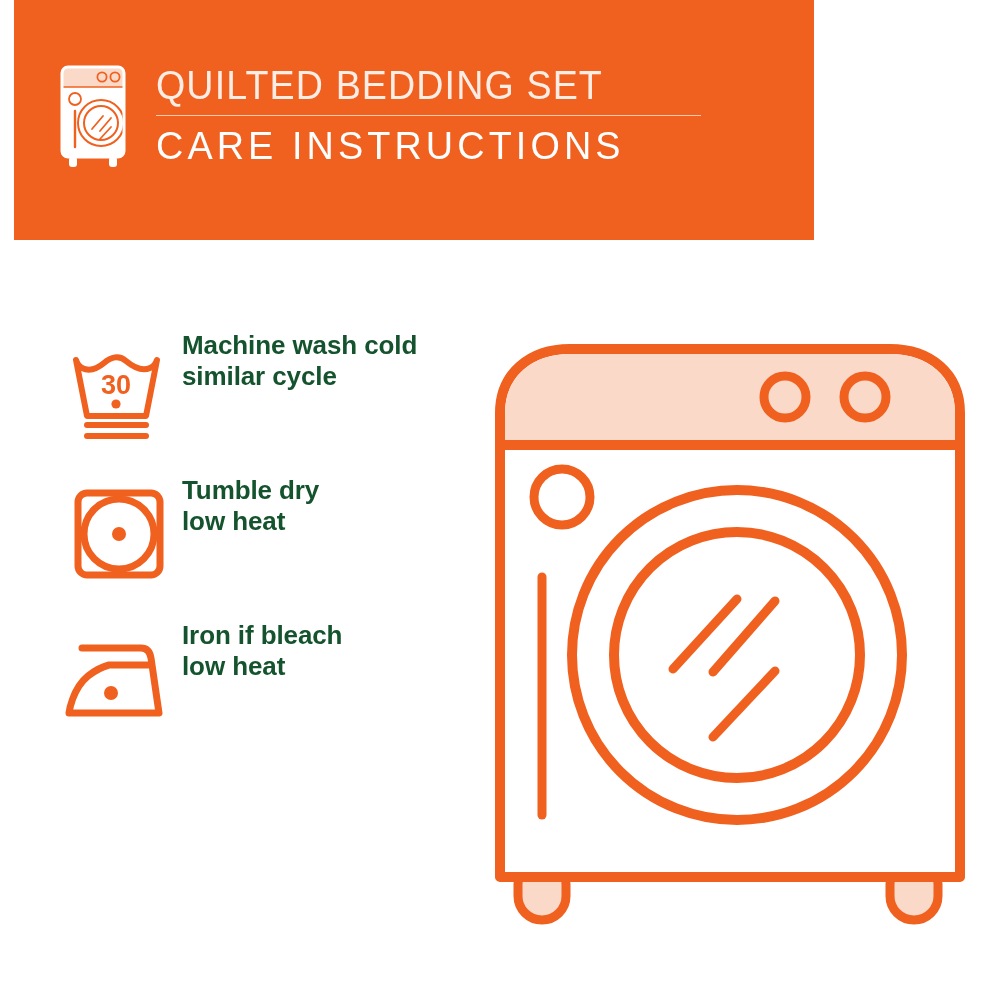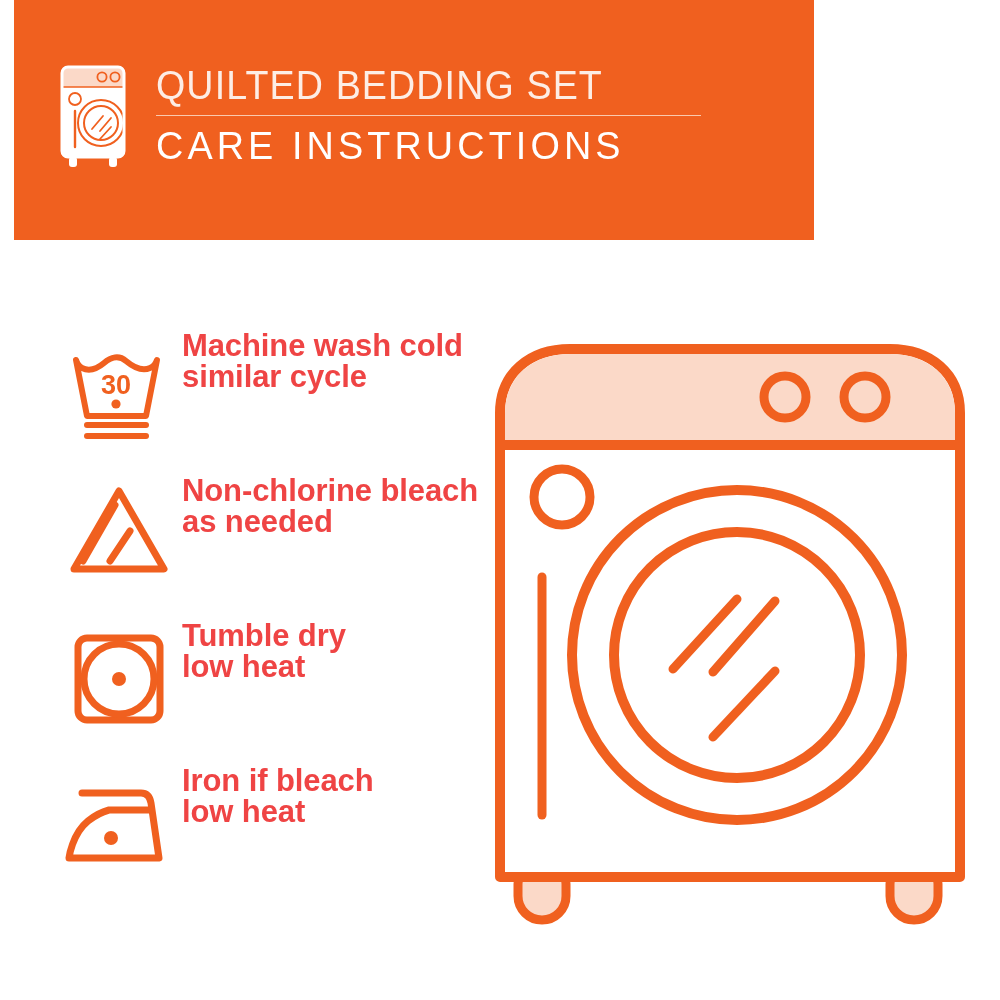--- a/index.html
+++ b/index.html
@@ -84,22 +84,22 @@
     height: 145px;
   }
   .care-icon {
     width: 130px;
     flex: 0 0 130px;
     display: flex;
     align-items: flex-start;
     justify-content: flex-end;
   }
   .care-text {
-    color: #ef4444;
-    font-size: 31px;
+    color: #14532d;
+    font-size: 26px;
     line-height: 31px;
     font-weight: 700;
     letter-spacing: -0.1px;
     padding-left: 8px;
   }
   .care-text .line { display: block; white-space: nowrap; }
 
   
   .icon-wash   { margin-top: 12px; }
   .icon-bleach { margin-top: 6px; }
@@ -169,33 +169,20 @@
         <rect x="20" y="80" width="65" height="6" rx="3" fill="#F0601F"></rect>
         <rect x="20" y="91" width="65" height="6" rx="3" fill="#F0601F"></rect>
       </svg>
     </div>
     <div class="care-text">
       <span class="line">Machine wash cold</span>
       <span class="line">similar cycle</span>
     </div>
   </div>
 
-  <div class="care-item">
-    <div class="care-icon">
-      <svg class="icon-bleach" viewBox="0 0 110 100" width="110" height="100">
-        <path d="M55 10 L100 88 L10 88 Z" fill="none" stroke="#F0601F" stroke-width="7" stroke-linejoin="round"></path>
-        <line x1="51" y1="24" x2="19" y2="80" stroke="#F0601F" stroke-width="7" stroke-linecap="round"></line>
-        <line x1="66" y1="50" x2="46" y2="80" stroke="#F0601F" stroke-width="7" stroke-linecap="round"></line>
-      </svg>
-    </div>
-    <div class="care-text">
-      <span class="line">Non-chlorine bleach</span>
-      <span class="line">as needed</span>
-    </div>
-  </div>
 
   <div class="care-item">
     <div class="care-icon">
       <svg class="icon-dry" viewBox="0 0 110 100" width="110" height="100">
         <rect x="14" y="10" width="82" height="82" rx="9" ry="9" fill="none" stroke="#F0601F" stroke-width="7"></rect>
         <circle cx="55" cy="51" r="35" fill="none" stroke="#F0601F" stroke-width="7"></circle>
         <circle cx="55" cy="51" r="7" fill="#F0601F"></circle>
       </svg>
     </div>
     <div class="care-text">

